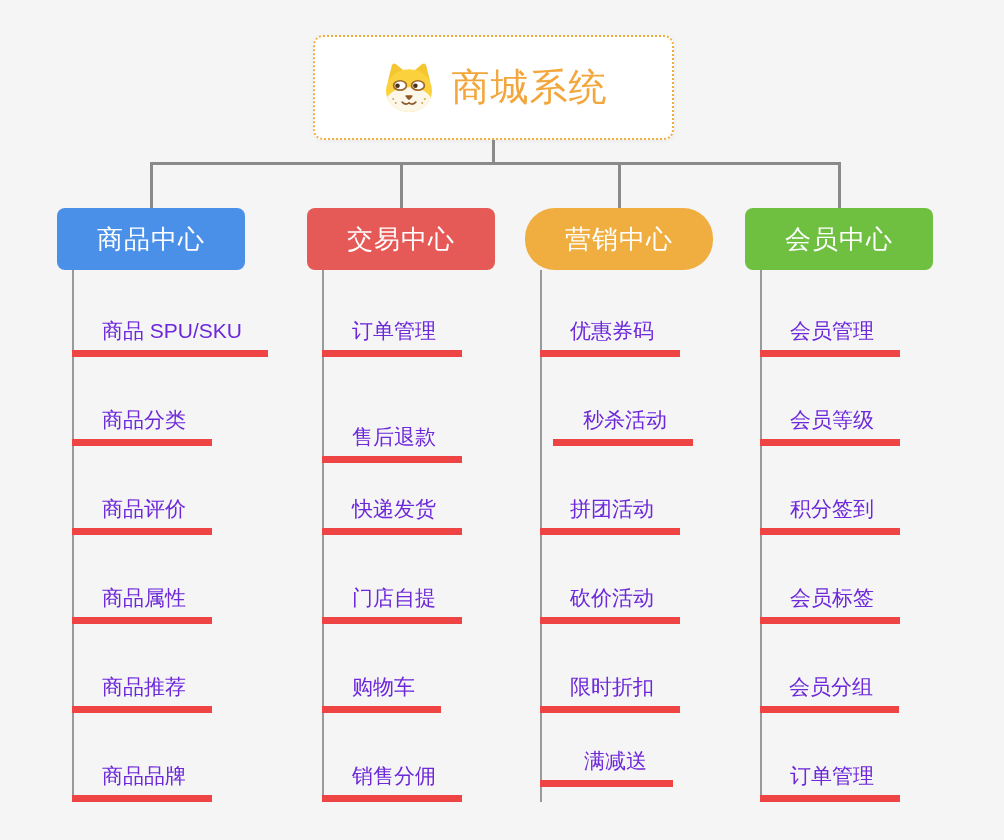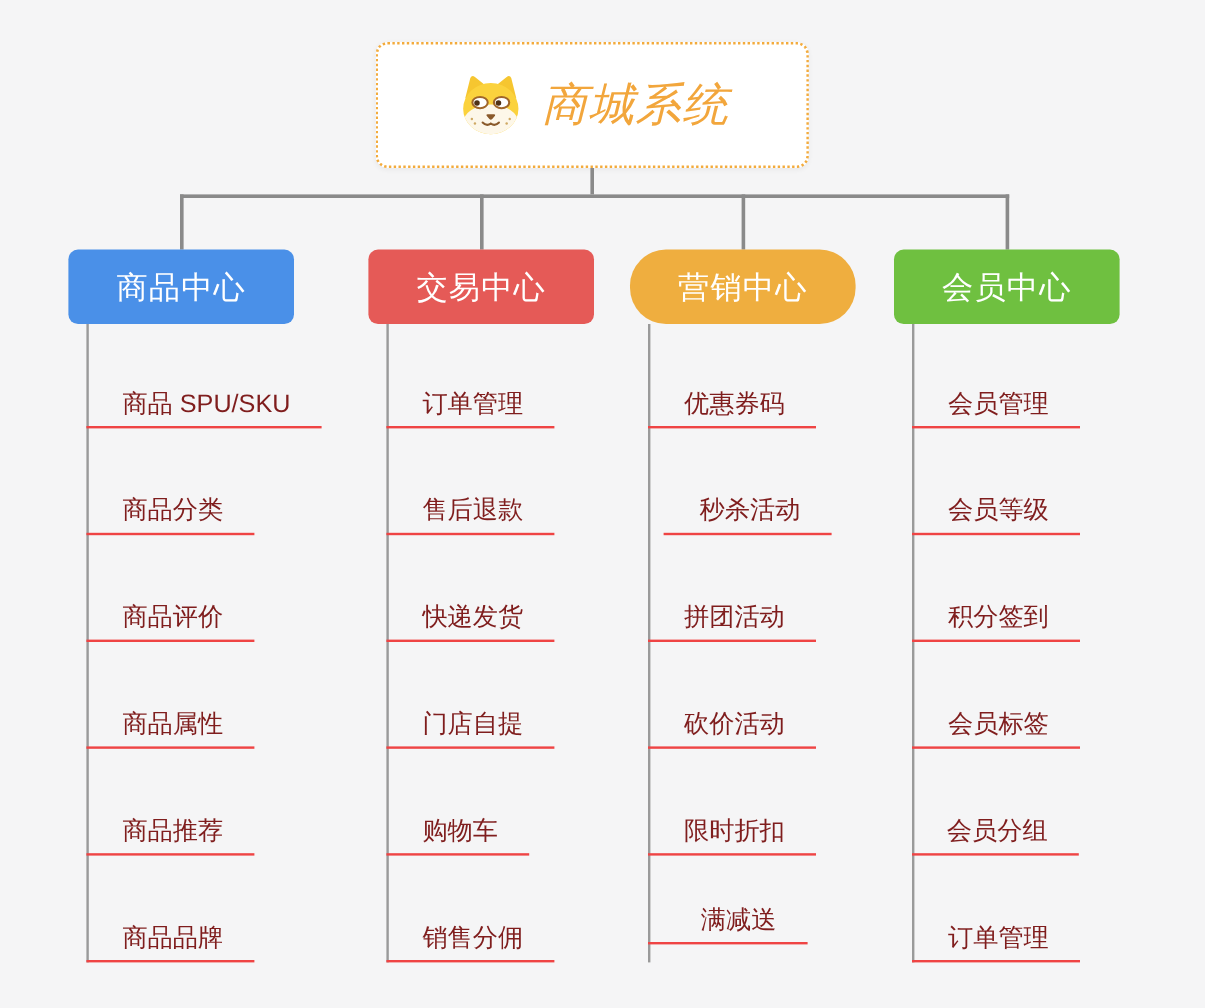--- a/index.html
+++ b/index.html
@@ -22,21 +22,20 @@
     border-radius:10px;
     display:flex;align-items:center;justify-content:center;gap:14px;
     box-shadow:0 1px 4px rgba(0,0,0,0.05);
     cursor:pointer;
   }
   .root-label{
     font-size:38px;
     color:#f2a63c;
     letter-spacing:1px;
     white-space:nowrap;
-    font-style:italic;
   }
   .dog-icon{display:flex;align-items:center;}
   
   .cline{position:absolute;background:#8a8a8a;}
   
   .branch{position:absolute;top:208px;width:220px;}
   .branch-header{
     position:absolute;left:0;top:0;
     width:188px;height:62px;
     border-radius:8px;
@@ -45,23 +44,23 @@
     white-space:nowrap;cursor:pointer;
   }
   .trunk{
     position:absolute;left:15px;top:62px;
     width:2px;height:532px;background:#9a9a9a;
   }
   .branch-item{
     position:absolute;left:15px;
     height:35px;box-sizing:border-box;
     padding:0 26px 5px 30px;
-    border-bottom:2px solid #ef4444;
+    border-bottom:7px solid #ef4444;
     display:flex;align-items:flex-end;
-    font-size:21px;color:#7f1d1d;
+    font-size:21px;color:#6d28d9;
     white-space:nowrap;cursor:pointer;
   }
 </style>
 </head>
 <body>
 
 <div class="canvas">
 
   <div class="root-node">
     <span class="dog-icon">
@@ -104,21 +103,21 @@
         <div class="branch-item" style="top: 203px;">商品分类</div>
         <div class="branch-item" style="top: 292px;">商品评价</div>
         <div class="branch-item" style="top: 381px;">商品属性</div>
         <div class="branch-item" style="top: 470px;">商品推荐</div>
         <div class="branch-item" style="top: 559px;">商品品牌</div>
       </div>
       <div class="branch" style="left: 307px;">
         <div class="branch-header" style="background: rgb(229, 90, 87);">交易中心</div>
         <div class="trunk"></div>
         <div class="branch-item" style="top: 114px;">订单管理</div>
-        <div class="branch-item" style="top: 203px; text-align: right;">售后退款</div>
+        <div class="branch-item" style="top: 220px; text-align: right;">售后退款</div>
         <div class="branch-item" style="top: 292px;">快递发货</div>
         <div class="branch-item" style="top: 381px;">门店自提</div>
         <div class="branch-item" style="top: 470px;">购物车</div>
         <div class="branch-item" style="top: 559px;">销售分佣</div>
       </div>
       <div class="branch" style="left: 525px;">
         <div class="branch-header" style="background: rgb(239, 174, 63); border-radius: 30px;">营销中心</div>
         <div class="trunk"></div>
         <div class="branch-item" style="top: 114px;">优惠券码</div>
         <div class="branch-item" style="top: 203px; margin-left: 13px;">秒杀活动</div>

